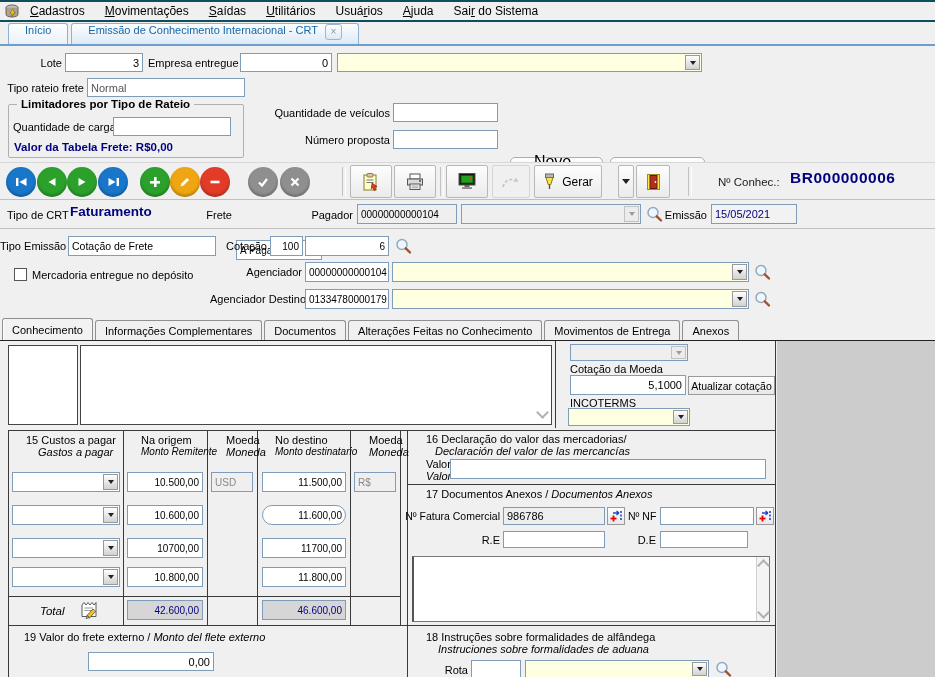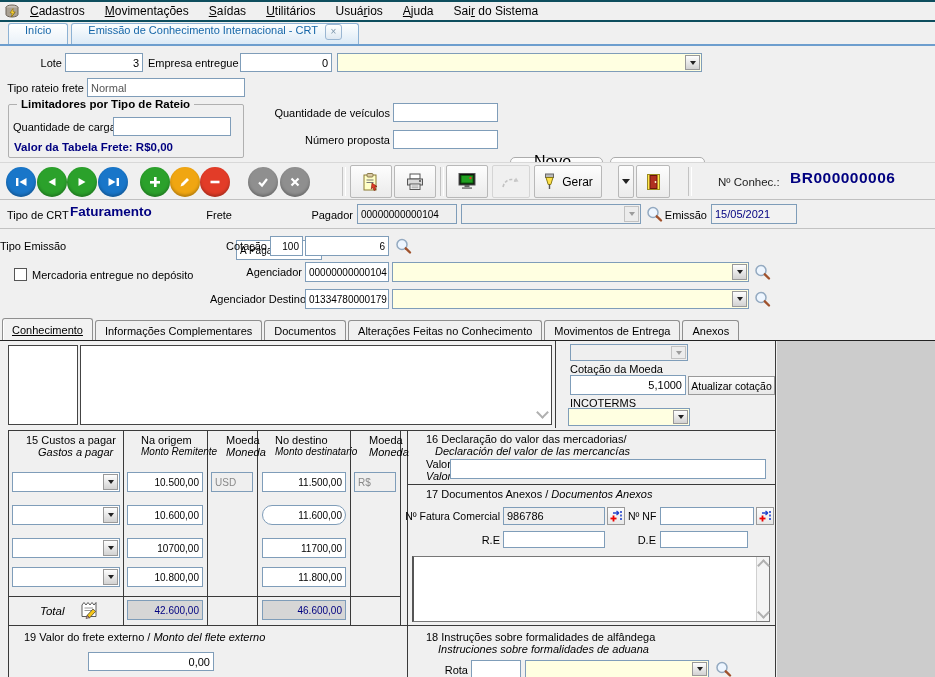--- a/index.html
+++ b/index.html
@@ -58,21 +58,21 @@
   .tbtn.flat{background:#f0f0f0;border-color:#d5d5d5;}
   .sep{position:absolute;top:4px;height:29px;width:2px;border-left:1px solid #c3c3c3;border-right:1px solid #fff;}
   
   .groupbox{position:absolute;border:1px solid #b0b0b0;border-radius:2px;}
   .gtitle{position:absolute;top:-7px;left:8px;background:#f0f0f0;padding:0 4px;font-weight:bold;font-size:11.5px;}
   
   .dtabs{position:absolute;left:2px;top:319px;height:21px;display:flex;align-items:flex-end;}
   .dtab{height:19px;padding:0 9px;display:flex;align-items:center;background:#f0f0f0;
     border:1px solid #8f8f8f;border-bottom:none;border-radius:3px 3px 0 0;margin-right:2px;
     font-size:11px;white-space:nowrap;}
-  .dtab.active{height:21px;font-size:11px;background:#f2f2f2;box-shadow:1px 0 0 #fff inset;text-decoration:underline;}
+  .dtab.active{height:21px;font-size:11px;background:#f2f2f2;box-shadow:1px 0 0 #fff inset;}
   
   .vline,.hline{position:absolute;background:#3a3a3a;}
   .chev{width:7px;height:7px;border-right:2px solid #b0b0b0;border-bottom:2px solid #b0b0b0;display:inline-block;}
   .chev.down{transform:rotate(45deg);}
   .chev.up{transform:rotate(-135deg);}
   .scrollv{position:absolute;width:13px;background:#f4f4f4;border-left:1px solid #d0d0d0;
     display:flex;flex-direction:column;justify-content:space-between;align-items:center;padding:4px 0;box-sizing:border-box;}
   .hdr{position:absolute;font-size:11px;line-height:12px;white-space:nowrap;margin-left:14px;}
   u{text-decoration:underline;}
 </style>
@@ -278,20 +278,21 @@
       </span>
   </div>
   <svg class="abs" style="left:645px;top:205px;" width="19" height="19">
       <circle cx="8" cy="7.5" r="5" fill="#eef6ff" stroke="#93a9c0" stroke-width="1.5"></circle>
       <line x1="11.8" y1="11.3" x2="16" y2="15.5" stroke="#a0522d" stroke-width="2.4" stroke-linecap="round"></line>
     </svg>
   <div class="lbl lblr" style="left:664px;top:209px;width:43px;">Emissão</div>
   <div class="inp navy" style="left:711px;top:204px;width:86px;height:20px;background:#f2f2f2;">15/05/2021</div>
 
   <div class="lbl lblr" style="left:0px;top:240px;width:64px;">Tipo Emissão</div>
+  <div class="inp combo" style="left:68px;top:236px;width:148px;height:20px;font-size:10.5px;">Cotação de Frete</div>
   <div class="lbl lblr" style="left:223px;top:240px;width:44px;">Cotação</div>
   <div class="inp num" style="left:270px;top:236px;width:33px;height:20px;">100</div>
   <div class="inp num" style="left:305px;top:236px;width:84px;height:20px;">6</div>
   <svg class="abs" style="left:394px;top:237px;" width="19" height="19">
       <circle cx="8" cy="7.5" r="5" fill="#eef6ff" stroke="#93a9c0" stroke-width="1.5"></circle>
       <line x1="11.8" y1="11.3" x2="16" y2="15.5" stroke="#a0522d" stroke-width="2.4" stroke-linecap="round"></line>
     </svg>
 
   <span class="cb" style="left:14px;top:268px;"></span>
   <div class="lbl" style="left:32px;top:269px;">Mercadoria entregue no depósito</div>

